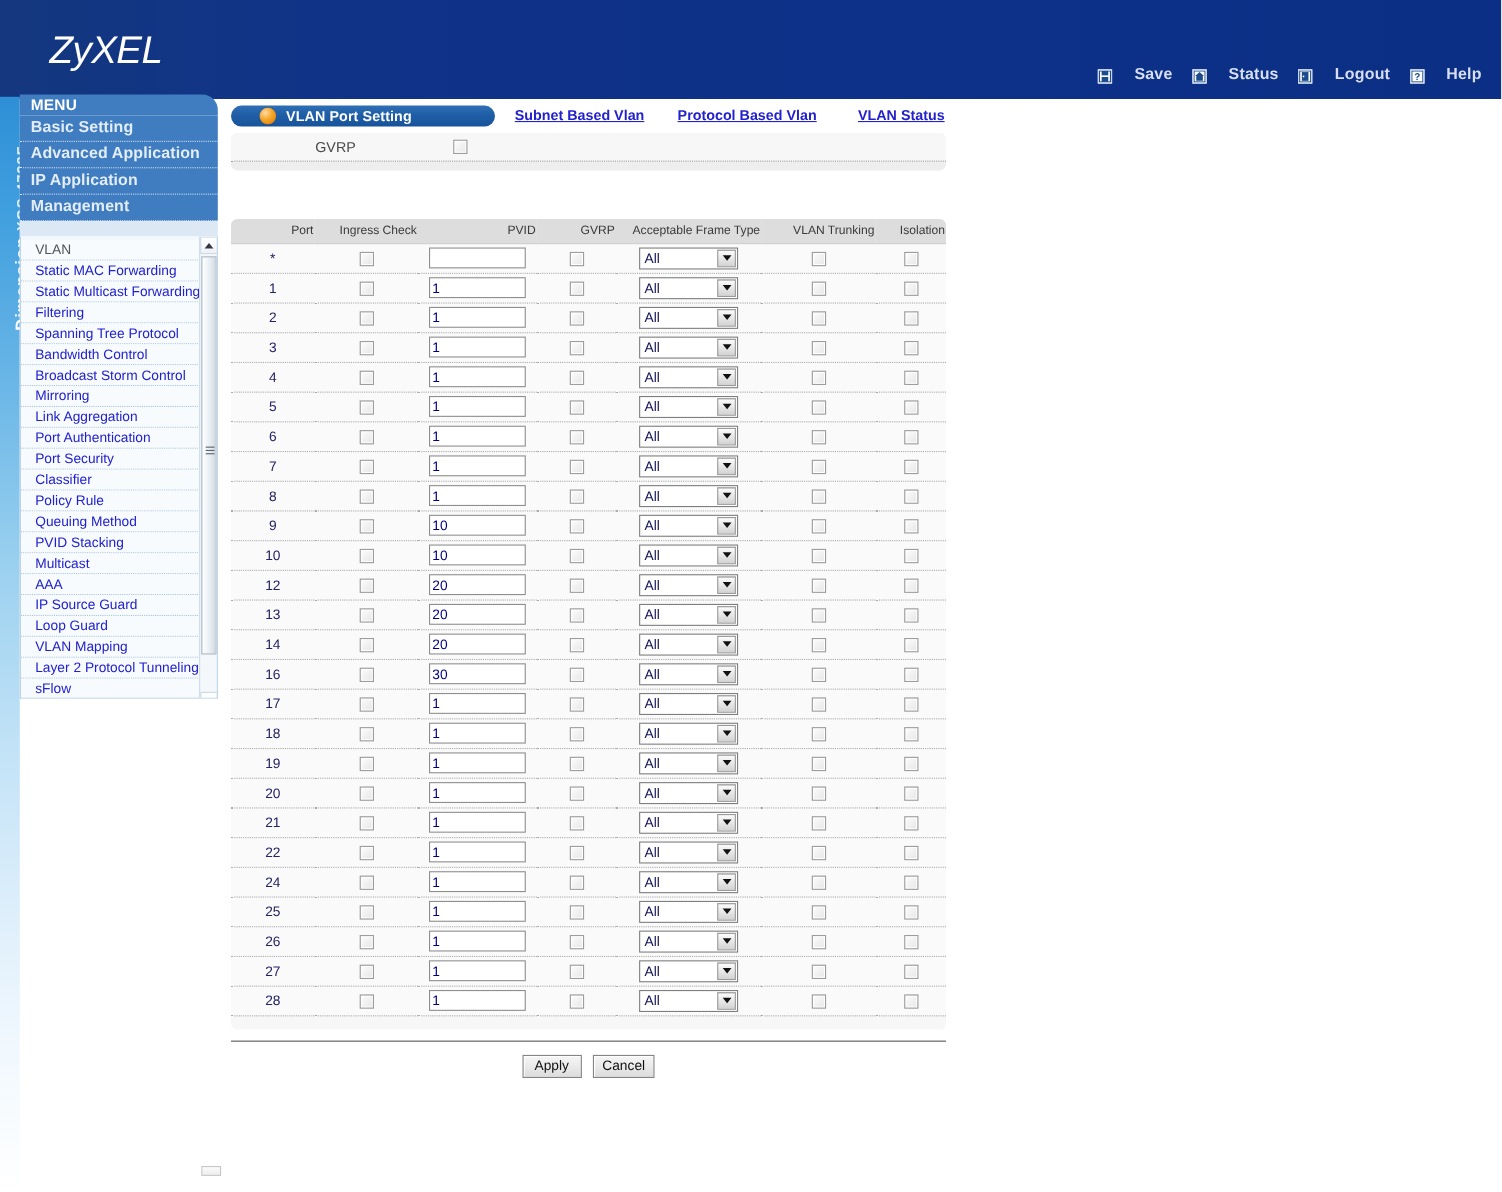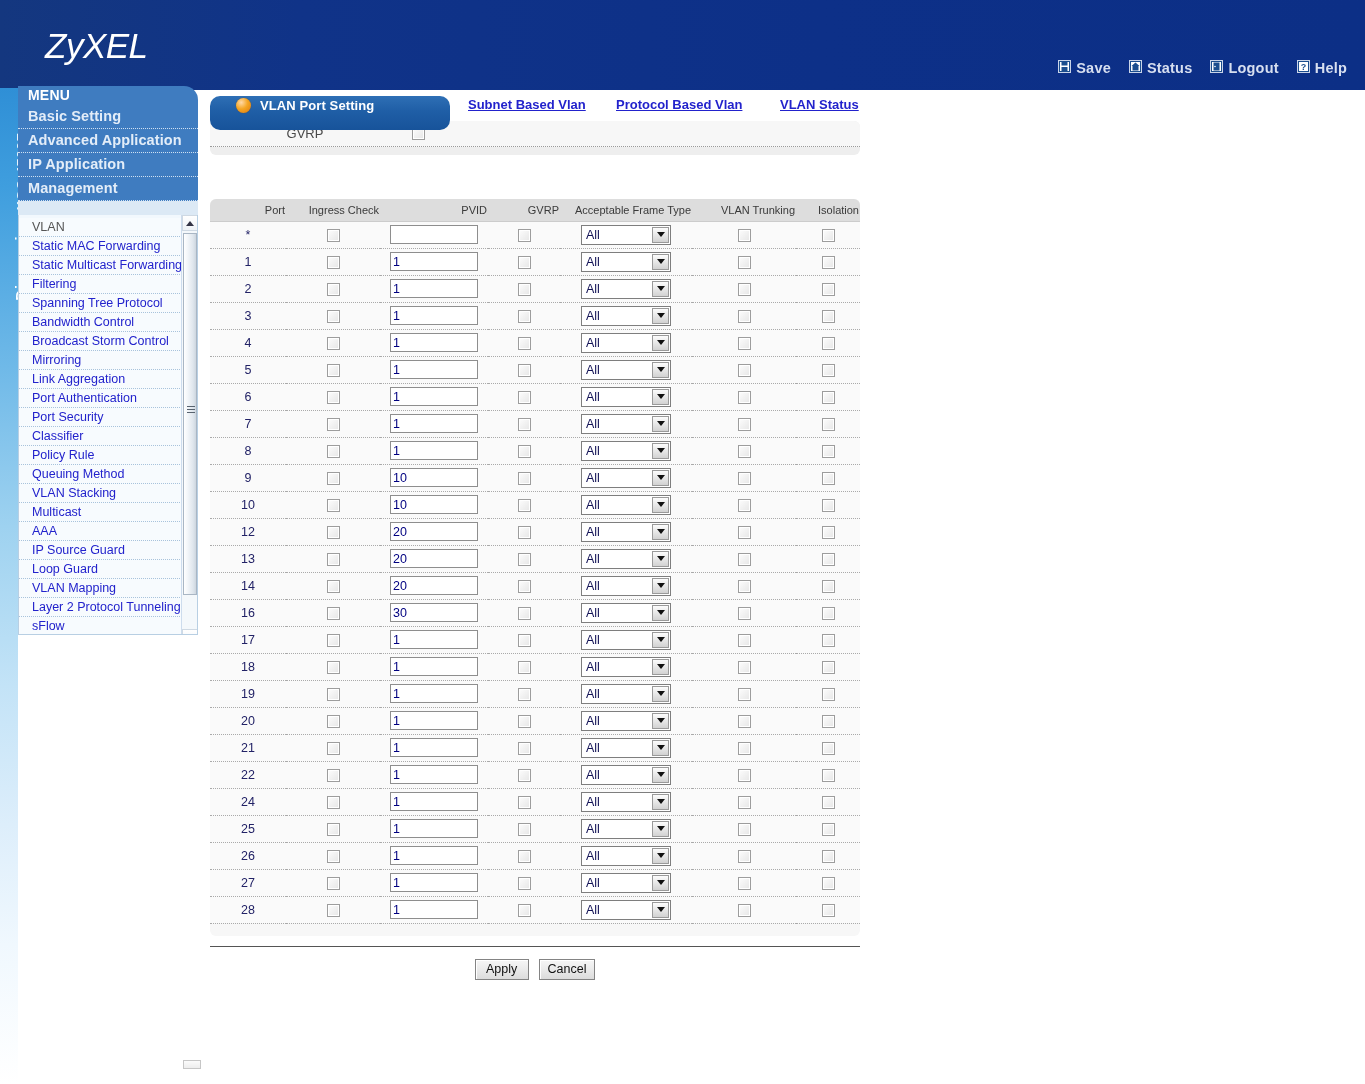--- a/index.html
+++ b/index.html
@@ -40,22 +40,22 @@
   }
   .header-nav {
     position: absolute;
     right: 18px; top: 60px;
     display: flex;
     align-items: center;
     gap: 18px;
   }
   .nav-item {
     display: flex;
-    align-items: flex-start;
-    gap: 5px;
+    align-items: flex-end;
+    gap: 20px;
     cursor: pointer;
   }
   .nav-label {
     color: #d7dff0;
     font-size: 14.5px;
     font-weight: bold;
     letter-spacing: 0.2px;
   }
   .nav-icon {
     width: 13px; height: 13px;
@@ -221,21 +221,21 @@
   }
 
   .tabrow {
     position: relative;
     height: 20px;
     width: 660px;
   }
   .tab-active {
     position: absolute;
     left: 0; top: 0;
-    width: 240px; height: 34px;
+    width: 240px; height: 19px;
     background: linear-gradient(180deg, #2e6fb5 0%, #1f5ea6 45%, #17539a 100%);
     border-radius: 10px;
     color: #ffffff;
     font-size: 13px;
     font-weight: bold;
     line-height: 19px;
     padding-left: 50px;
     letter-spacing: 0.1px;
   }
   .tab-bullet {
@@ -510,21 +510,21 @@
         <div class="submenu-item">Spanning Tree Protocol</div>
         <div class="submenu-item">Bandwidth Control</div>
         <div class="submenu-item">Broadcast Storm Control</div>
         <div class="submenu-item">Mirroring</div>
         <div class="submenu-item">Link Aggregation</div>
         <div class="submenu-item">Port Authentication</div>
         <div class="submenu-item">Port Security</div>
         <div class="submenu-item">Classifier</div>
         <div class="submenu-item">Policy Rule</div>
         <div class="submenu-item">Queuing Method</div>
-        <div class="submenu-item">VLAN Stacking</div>
+        <div class="submenu-item">PVID Stacking</div>
         <div class="submenu-item">Multicast</div>
         <div class="submenu-item">AAA</div>
         <div class="submenu-item">IP Source Guard</div>
         <div class="submenu-item">Loop Guard</div>
         <div class="submenu-item">VLAN Mapping</div>
         <div class="submenu-item">Layer 2 Protocol Tunneling</div>
         <div class="submenu-item">sFlow</div>
       </div>
 
     <div class="sb-track">

